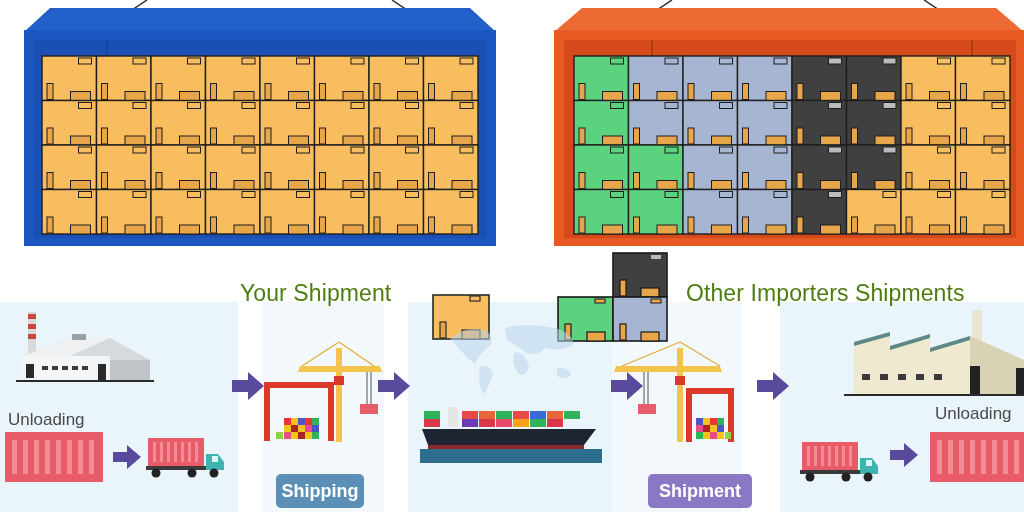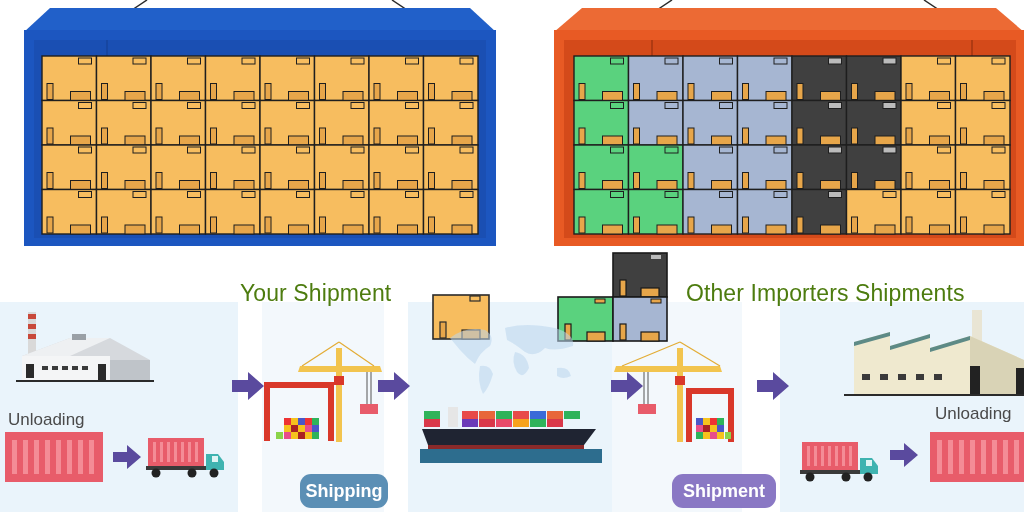--- a/index.html
+++ b/index.html
@@ -12,21 +12,21 @@
 
   
   .panel { position: absolute; }
   .panel.light { background: #eaf4fb; }
   .panel.lighter { background: #f3f8fc; }
 
   .title-text { position: absolute; font-size: 23px; color: #4d7c0f; white-space: nowrap; letter-spacing: 0.1px; }
 
   .label-text { position: absolute; font-size: 17px; color: #4a4a4a; white-space: nowrap; }
 
-  .step-badge { position: absolute; color: #ffffff; font-weight: bold; font-size: 18px; border-radius: 11px; display: flex; align-items: center; justify-content: center; margin-left: 24px; }
+  .step-badge { position: absolute; color: #ffffff; font-weight: bold; font-size: 18px; border-radius: 5px; display: flex; align-items: center; justify-content: center; }
 
   .abs { position: absolute; }
 </style>
 </head>
 <body>
 
 <div class="stage">
 
   <div class="container-wrap" style="left:22px;">
     <svg width="478" height="250" viewBox="0 0 478 250">

